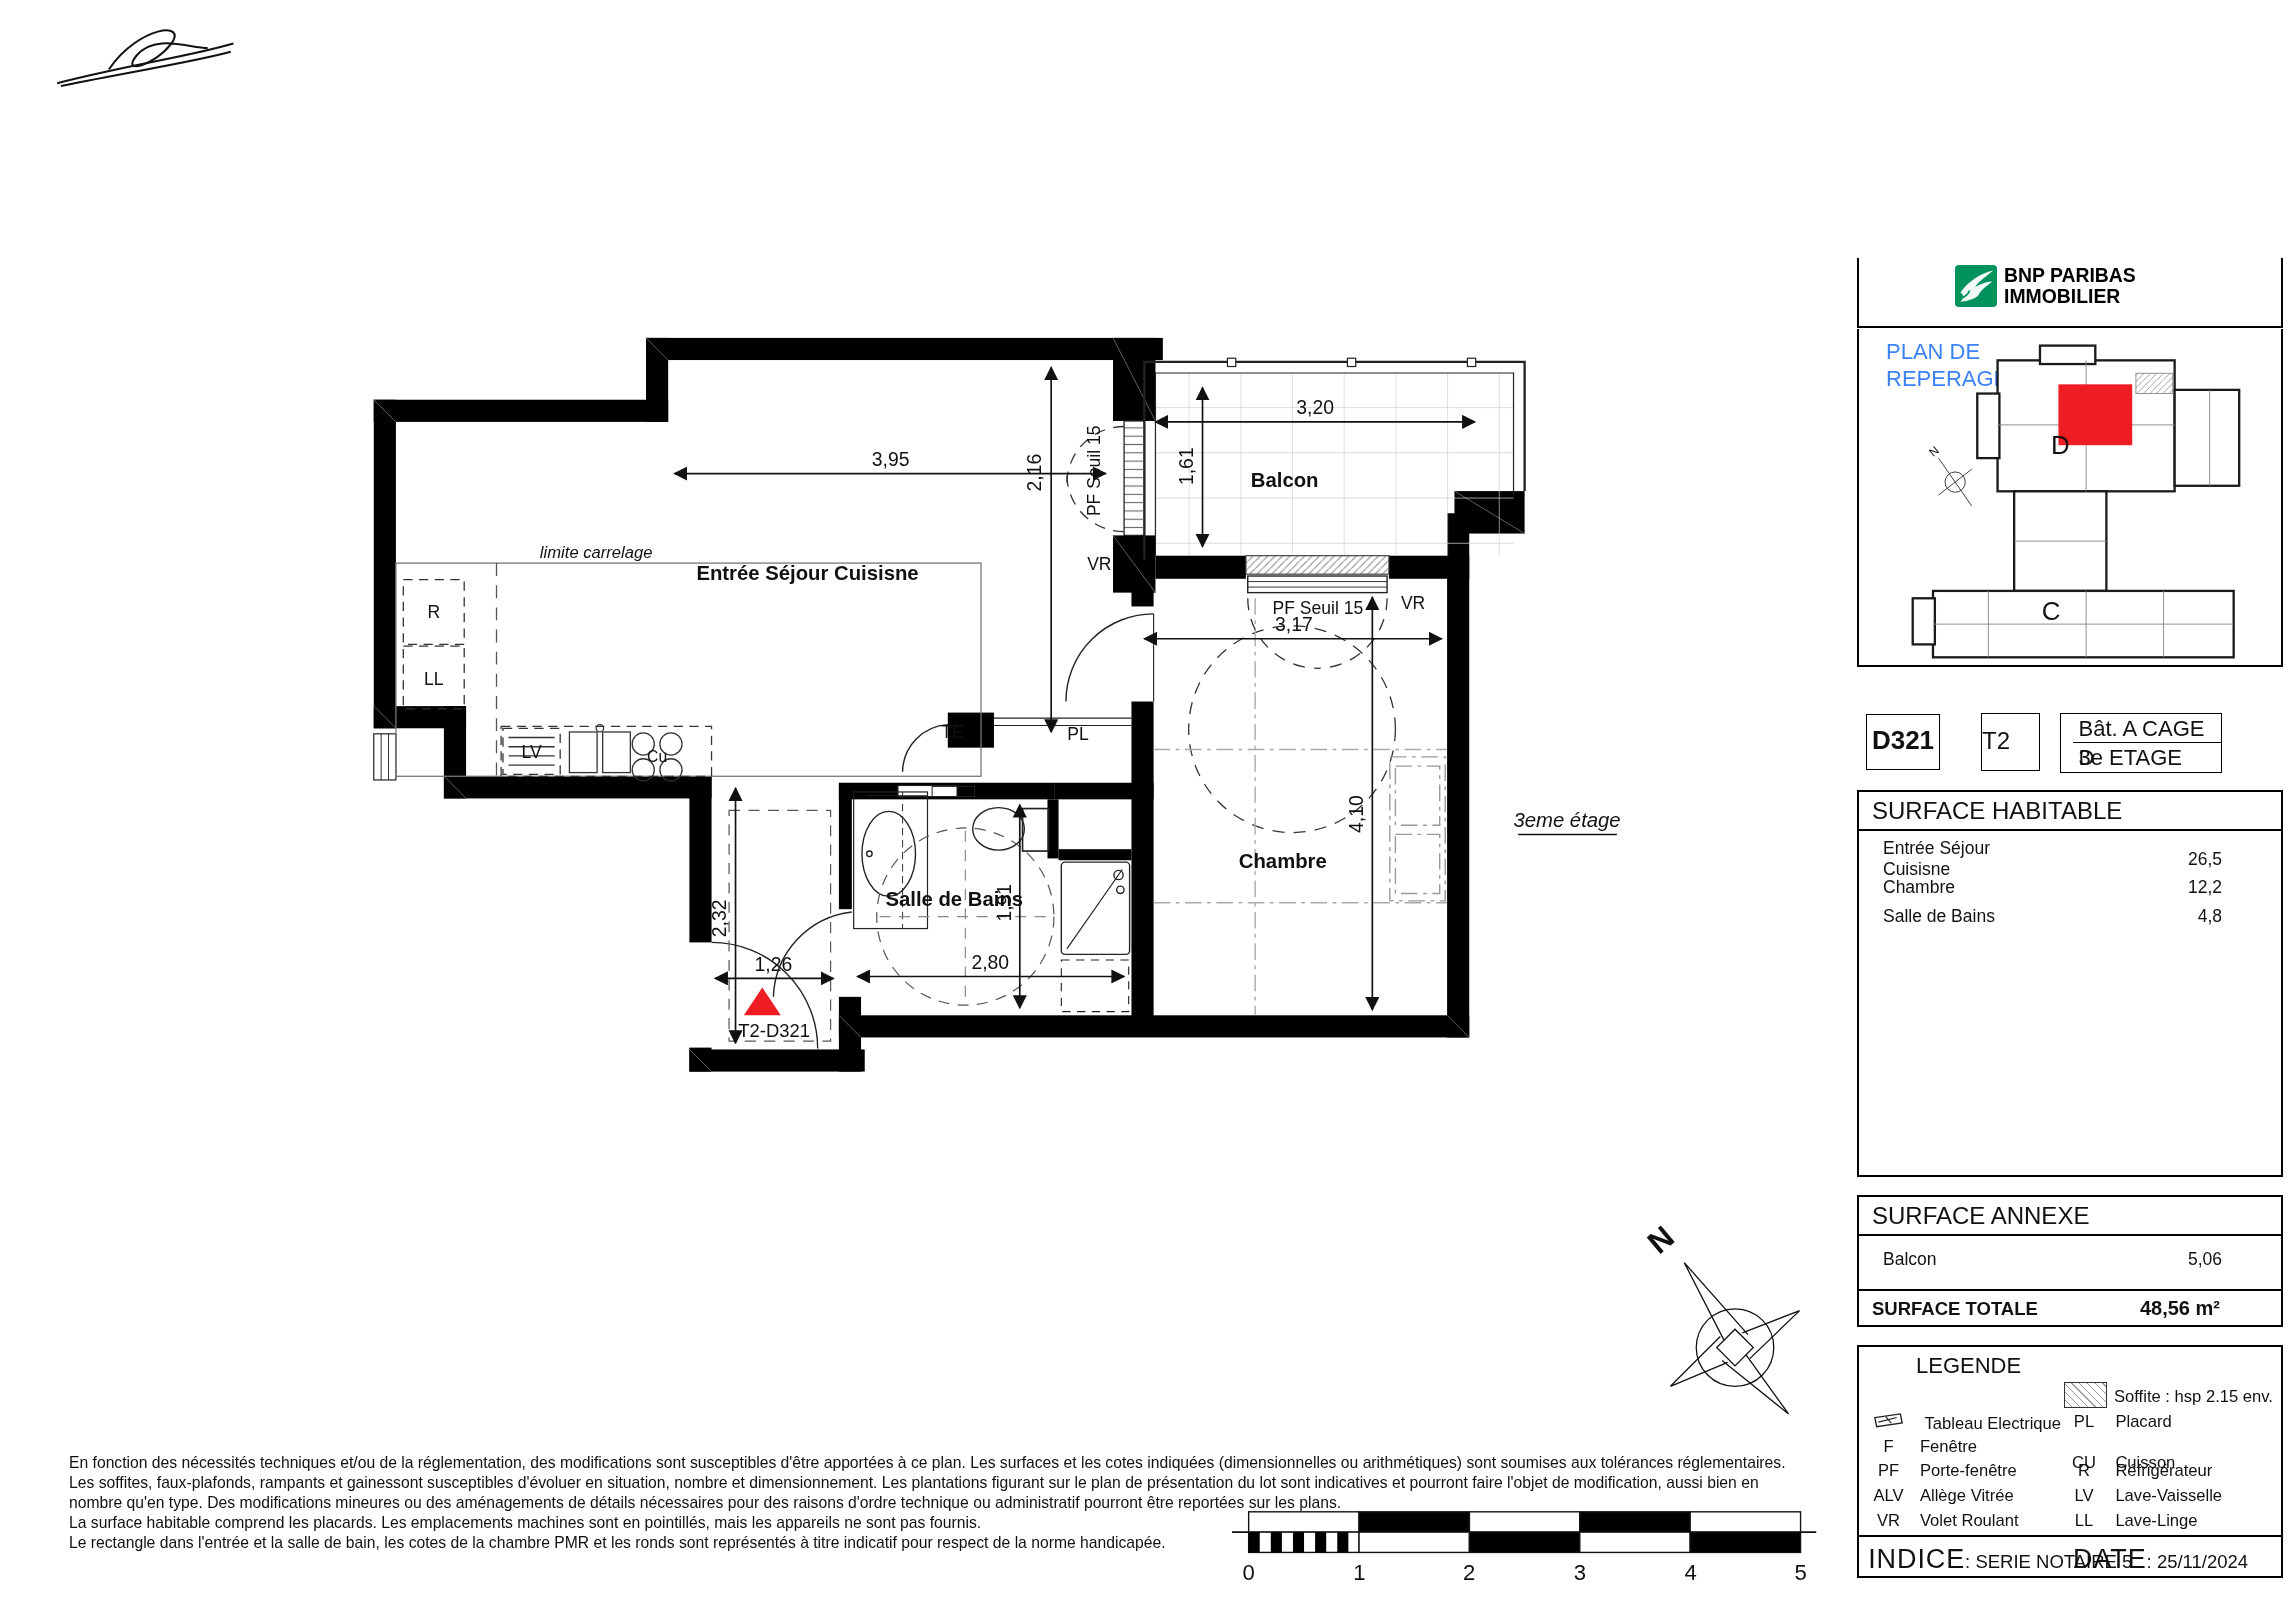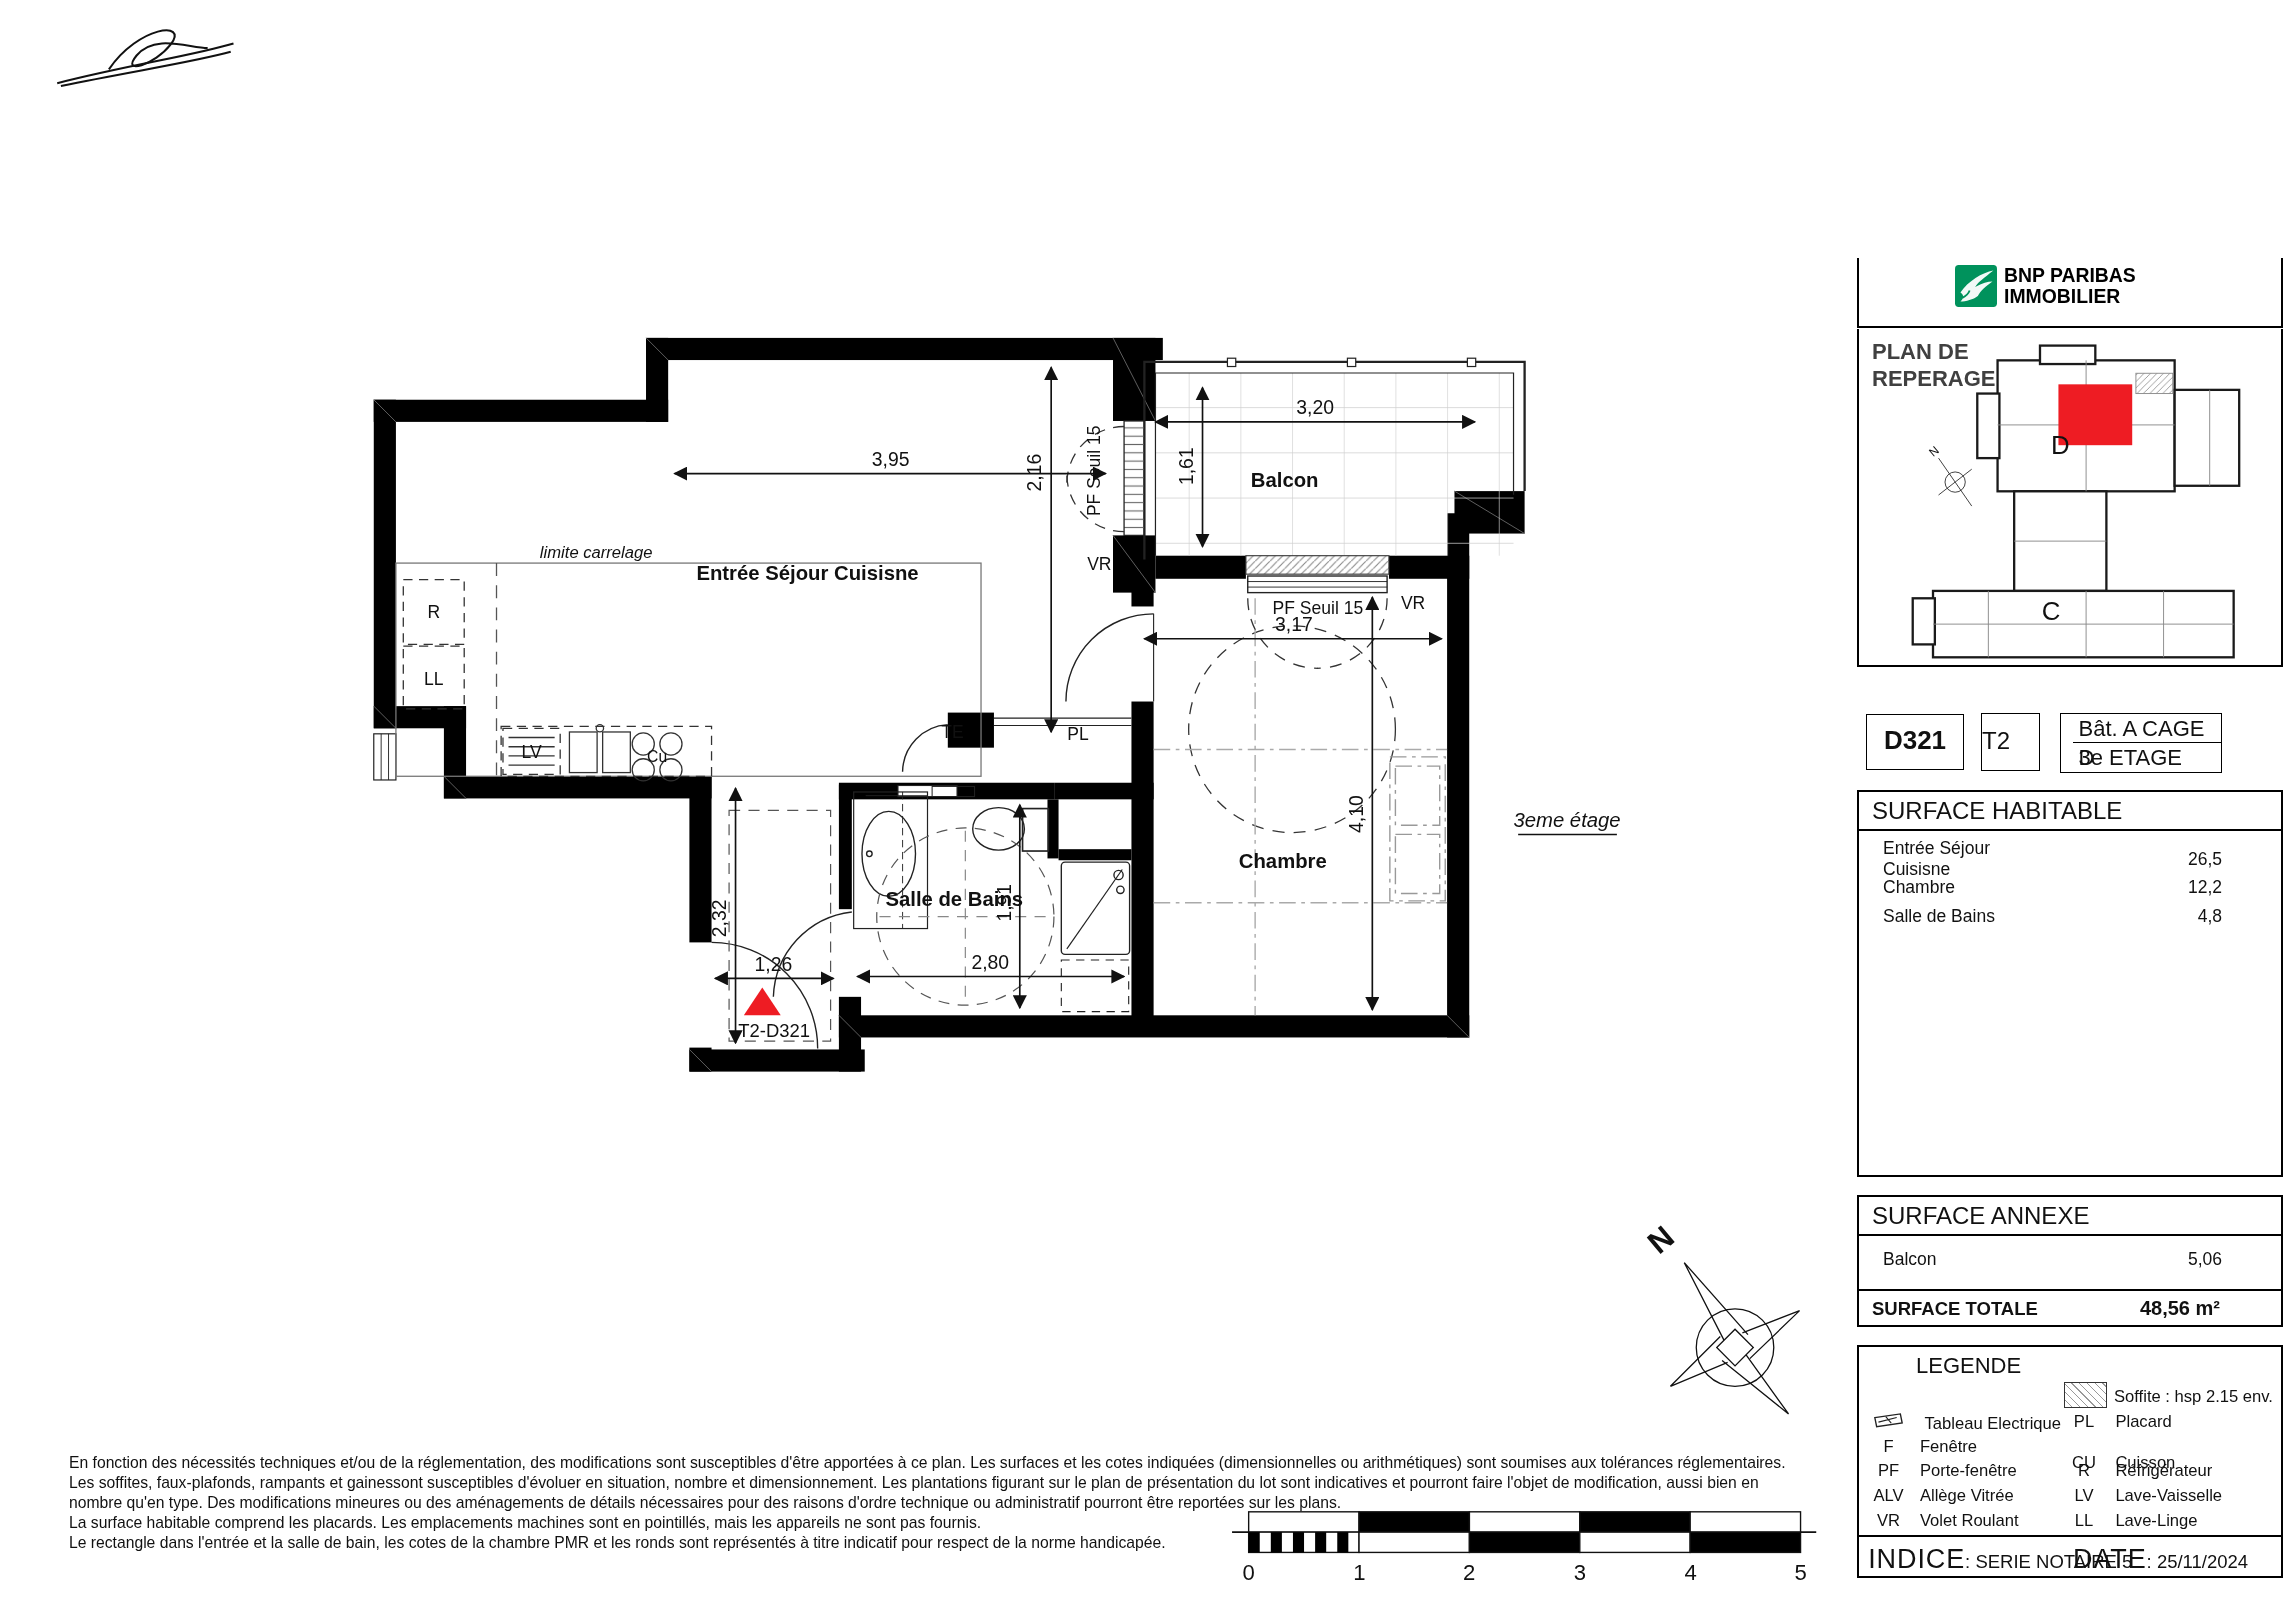--- a/index.html
+++ b/index.html
@@ -14,21 +14,21 @@
            font-family:"Liberation Serif",serif;font-size:29.5px;letter-spacing:1.8px;}
   .logo-rule{position:absolute;height:1.8px;}
   .logo-year{position:absolute;left:0;right:0;top:48px;text-align:center;
              font-family:"Liberation Serif",serif;font-size:94px;letter-spacing:3.7px;}
   .logo-city{position:absolute;left:0;right:0;top:162px;text-align:center;
              font-size:25px;letter-spacing:0.9px;color:#1a1a1a;}
 
   .bnp-row{position:absolute;left:96px;top:7.4px;display:flex;align-items:center;gap:7px;}
   .bnp-txt{font-weight:bold;font-size:19.4px;line-height:21px;color:#000;}
 
-  .rep-title{position:absolute;left:13px;top:9.2px;font-size:22px;line-height:27px;color:#404040;font-weight:bold;}
+  .rep-title{position:absolute;left:27px;top:9.2px;font-size:22px;line-height:27px;color:#3b82f6;}
 
   .unit-code{width:100%;text-align:center;font-weight:bold;font-size:26px;line-height:51px;}
   .unit-type{width:100%;text-align:left;font-size:24px;line-height:53px;}
   .bat-row{height:29px;line-height:29px;font-size:22px;padding-left:5.5px;box-sizing:border-box;}
 
   .tbl-title{position:absolute;left:0;right:0;top:0;height:37px;line-height:37px;
              padding-left:13px;font-size:24px;border-bottom:2.8px solid #000;}
   .tbl-row{position:absolute;left:24px;right:59px;font-size:17.5px;}
   .tbl-val{position:absolute;right:0;top:0;}
   .tbl-total{position:absolute;left:0;right:0;bottom:0;height:34px;border-top:2.8px solid #000;
@@ -345,21 +345,21 @@
       <text x="208" y="136" font-size="28" fill="#1a1a1a">D</text>
       <text x="198" y="316" font-size="28" fill="#1a1a1a">C</text>
       <g stroke="#333" stroke-width="1" fill="none">
         <circle cx="104" cy="166" r="11"></circle>
         <path d="M86,140 L104,166 L122,192 M122,152 L104,166 L86,180"></path>
         <text transform="rotate(-40 84 136)" x="84" y="136" font-size="13" fill="#333" stroke="none" text-anchor="middle">N</text>
       </g>
     </svg>
   </div>
 
-  <div class="thinbox" style="left:1866px;top:714px;width:98px;height:56px;">
+  <div class="thinbox" style="left:1866px;top:714px;width:74px;height:56px;">
     <div class="unit-code">D321</div>
   </div>
   <div class="thinbox" style="left:1981px;top:713px;width:59px;height:58px;">
     <div class="unit-type">T2</div>
   </div>
   <div class="thinbox" style="left:2060px;top:713px;width:162px;height:60px;padding-left:12px;">
     <div class="bat-row" style="border-bottom:1.8px solid #000;">Bât. A  CAGE D</div>
     <div class="bat-row">3e ETAGE</div>
   </div>
 

